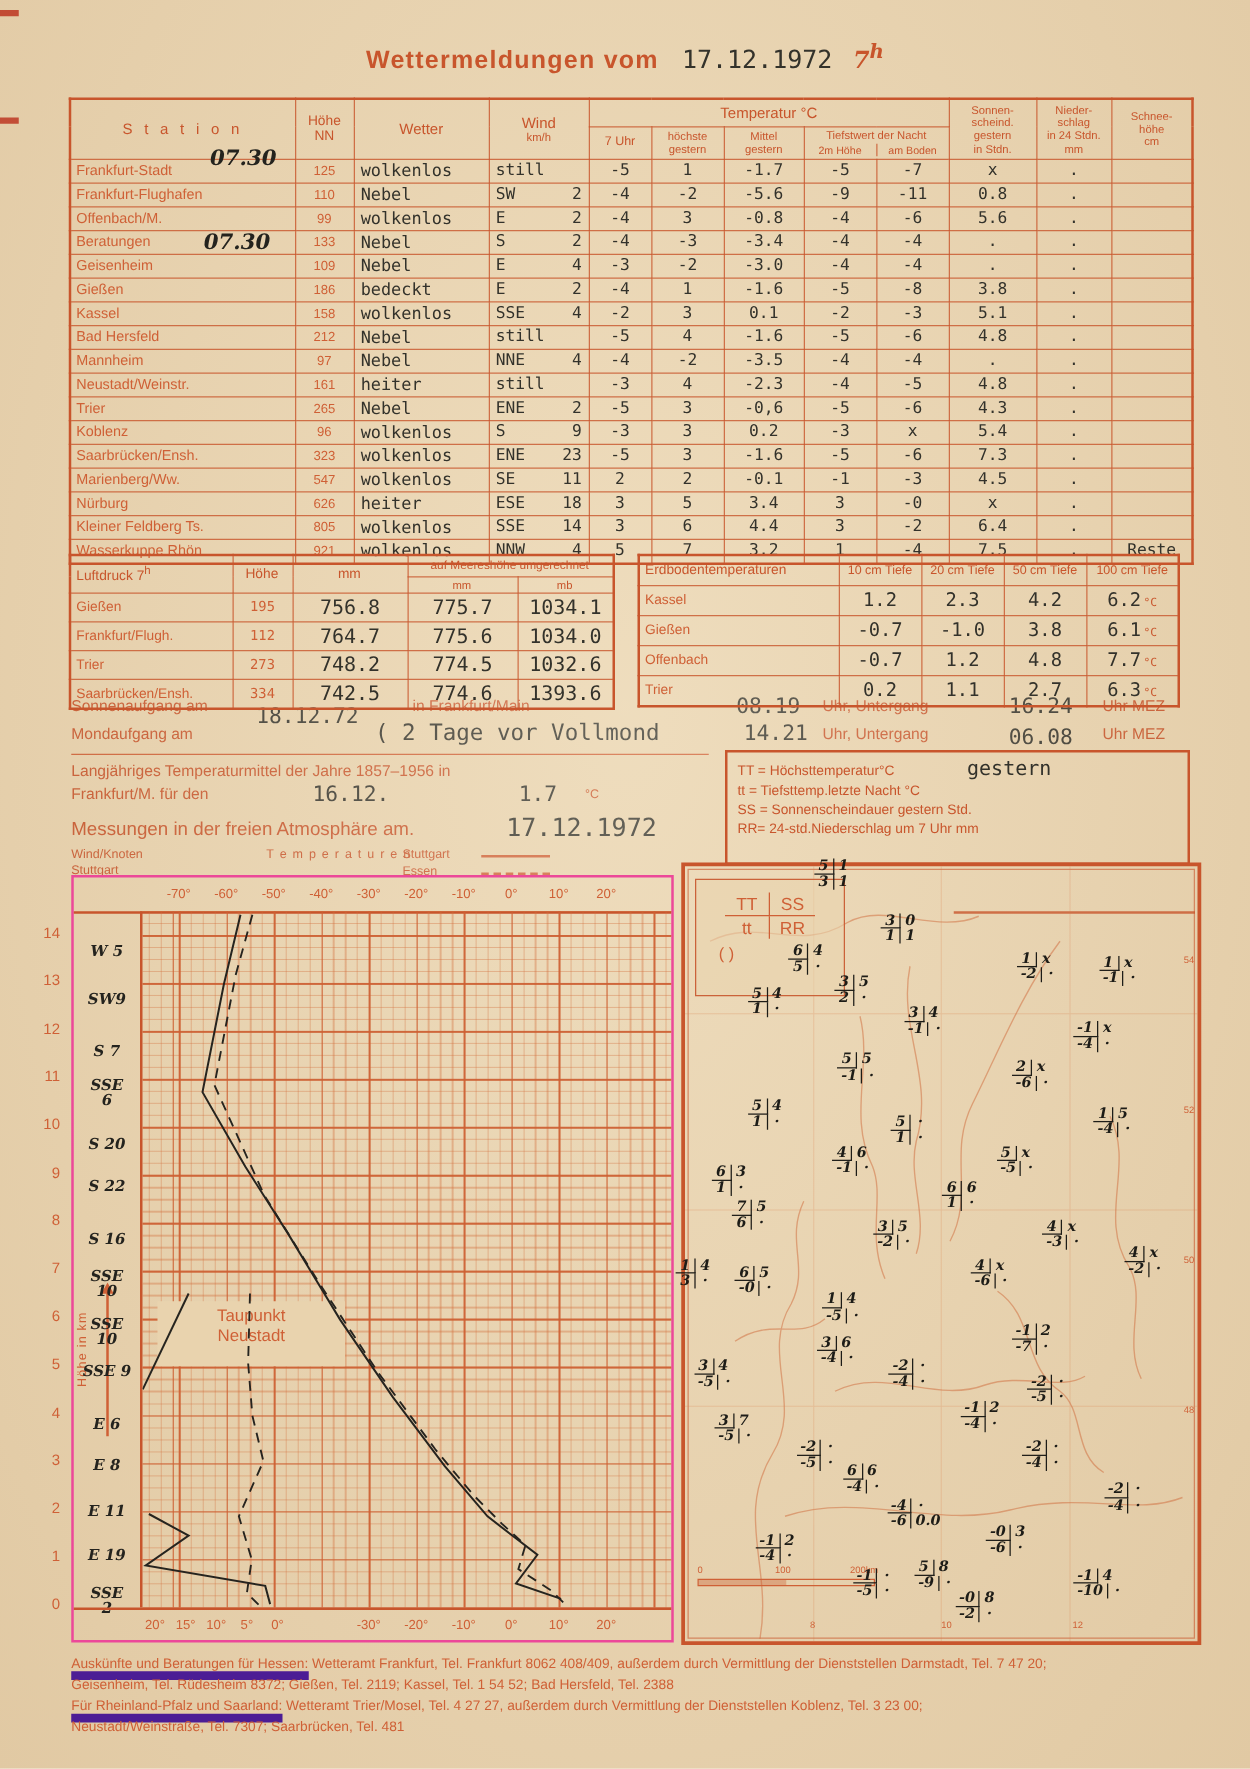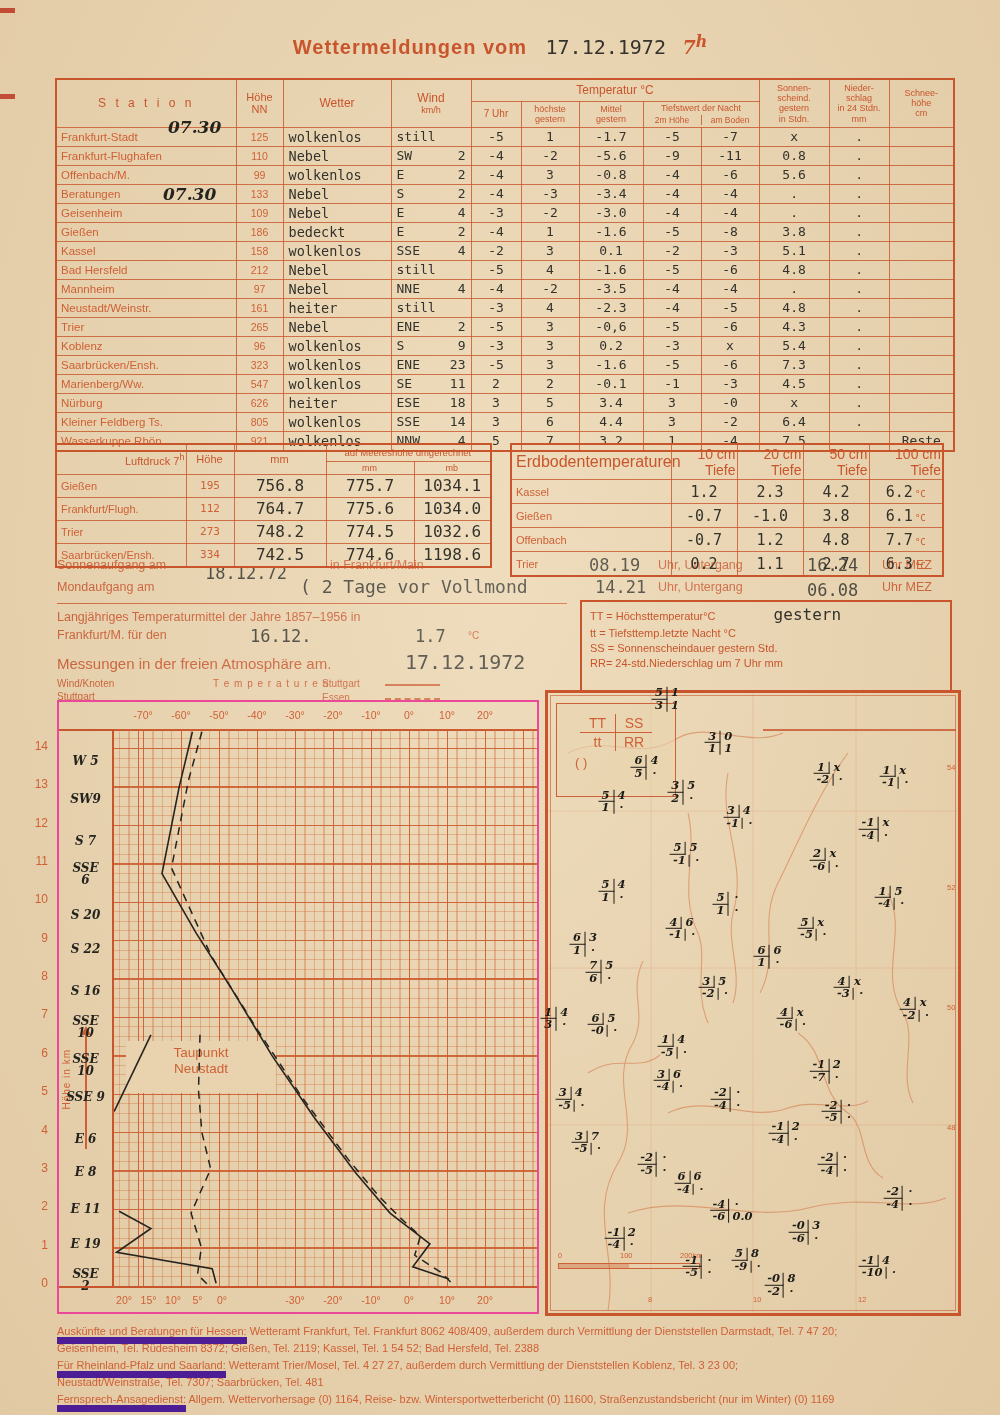--- a/index.html
+++ b/index.html
@@ -32,30 +32,30 @@
   .wtab td.hh{color:#cf6036;font-size:10.5px}
   .wtab td.wx{text-align:left;padding-left:5px;font-size:13.5px}
   .wtab td.wind{padding:0 5px}
   .wtab td .wdir{float:left}.wtab td .wspd{float:right}
   .subrow{display:flex;font-size:8.5px;margin-top:1px}
   .subrow span{flex:1}
   .subrow span:first-child{border-right:1px solid rgba(200,85,44,.8)}
 
   .ptab{position:absolute;left:55px;top:443px;width:435px;border:2px solid #c8552c;z-index:2}
   .ptab th,.ptab td{border:1px solid rgba(200,85,44,.8);font-weight:400}
-  .ptab th{color:#c8552c;font-size:11px;text-align:right;padding-left:4px}
+  .ptab th{color:#c8552c;font-size:11px;text-align:left;padding-left:4px}
   .ptab th.c{text-align:center;padding-left:0}
   .ptab td{height:20px;font-size:16px;text-align:center}
   .ptab td.n{color:#cf6036;font-size:11px;text-align:left;padding-left:4px}
   .ptab td.alt{font-size:11px;color:#cf6036}
 
   .stab{position:absolute;left:510px;top:443px;width:432px;border:2px solid #c8552c;z-index:2}
   .stab th,.stab td{border:1px solid rgba(200,85,44,.8);font-weight:400}
-  .stab th{color:#c8552c;font-size:14px;text-align:right}
-  .stab th.n{text-align:left;padding-left:4px;font-size:16px}
+  .stab th{color:#c8552c;font-size:10px;text-align:center}
+  .stab th.n{text-align:left;padding-left:4px;font-size:11px}
   .stab td{height:21px;font-size:15px;text-align:center}
   .stab td.n{color:#cf6036;font-size:11px;text-align:left;padding-left:4px}
   .unit{font-size:9px;color:#c8552c;margin-left:2px}
 
   .lbl{font-size:12.5px}
   .small{font-size:10px}.typed17{font-size:17px}
 
   
   .legend{position:absolute;left:580px;top:600px;width:368px;height:88px;border:2.5px solid #c8552c;z-index:2}
   .legend .row{font-size:11px;margin:3px 0 0 8px}
@@ -516,21 +516,21 @@
           <td class="typed alt">273</td>
           <td class="typed">748.2</td>
           <td class="typed">774.5</td>
           <td class="typed">1032.6</td>
         </tr>
         <tr>
           <td class="n">Saarbrücken/Ensh.</td>
           <td class="typed alt">334</td>
           <td class="typed">742.5</td>
           <td class="typed">774.6</td>
-          <td class="typed">1198.6</td>
+          <td class="typed">1393.6</td>
         </tr>
       </tbody>
   </table>
 
   <table class="stab">
     <colgroup>
         <col style="width:160px">
         <col style="width:66px">
         <col style="width:66px">
         <col style="width:66px">
@@ -1174,21 +1174,20 @@
         <span class="medge" style="left: 205px; top: 602px;">10</span>
         <span class="medge" style="left: 310px; top: 602px;">12</span>
       </div>
   </div>
 
   <div class="footer" id="footer">
       <div><span class="lead">Auskünfte und Beratungen für Hessen:</span><span> Wetteramt Frankfurt, Tel. Frankfurt 8062 408/409, außerdem durch Vermittlung der Dienststellen Darmstadt, Tel. 7 47 20;</span></div>
       <div><span>Geisenheim, Tel. Rüdesheim 8372;  Gießen, Tel. 2119;  Kassel, Tel. 1 54 52;  Bad Hersfeld, Tel. 2388</span></div>
       <div><span class="lead">Für Rheinland-Pfalz und Saarland:</span><span> Wetteramt Trier/Mosel, Tel. 4 27 27, außerdem durch Vermittlung der Dienststellen Koblenz, Tel. 3 23 00;</span></div>
       <div><span>Neustadt/Weinstraße, Tel. 7307;  Saarbrücken, Tel. 481</span></div>
-      <div><span class="lead">Fernsprech-Ansagedienst:</span><span> Allgem. Wettervorhersage (0) 1164,  Reise- bzw. Wintersportwetterbericht (0) 11600,  Straßenzustandsbericht (nur im Winter) (0) 1169</span></div>
     </div>
 
   <div id="chart-extra">
       <div class="ytick" style="left: 28px; top: 739px;">14</div>
       <div class="ytick" style="left: 28px; top: 777.35px;">13</div>
       <div class="ytick" style="left: 28px; top: 815.7px;">12</div>
       <div class="ytick" style="left: 28px; top: 854.05px;">11</div>
       <div class="ytick" style="left: 28px; top: 892.4px;">10</div>
       <div class="ytick" style="left: 28px; top: 930.75px;">9</div>
       <div class="ytick" style="left: 28px; top: 969.1px;">8</div>

